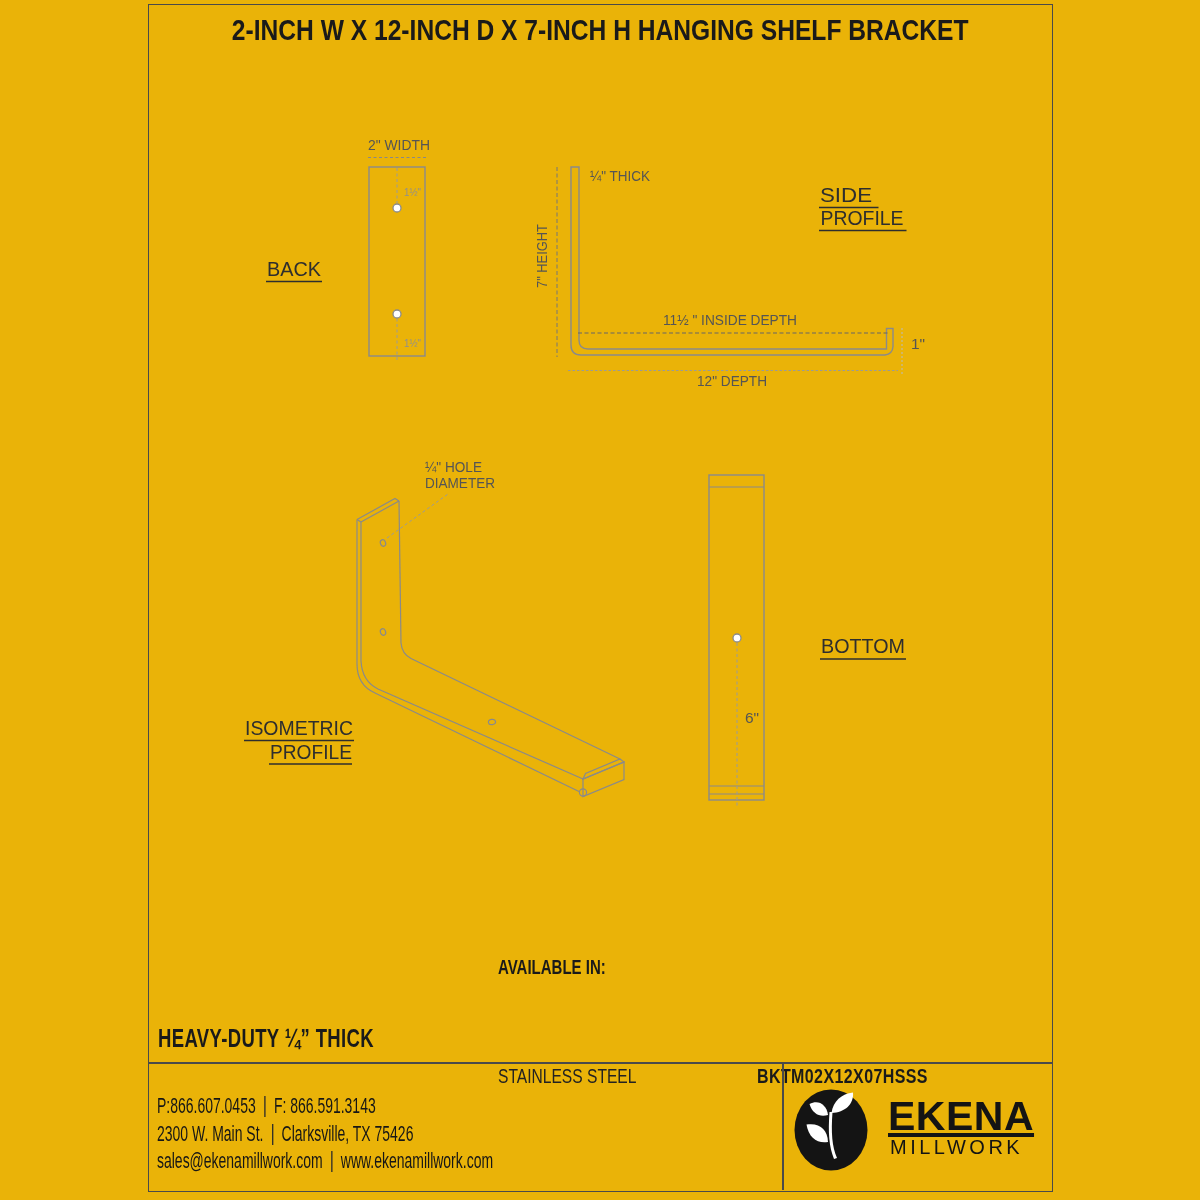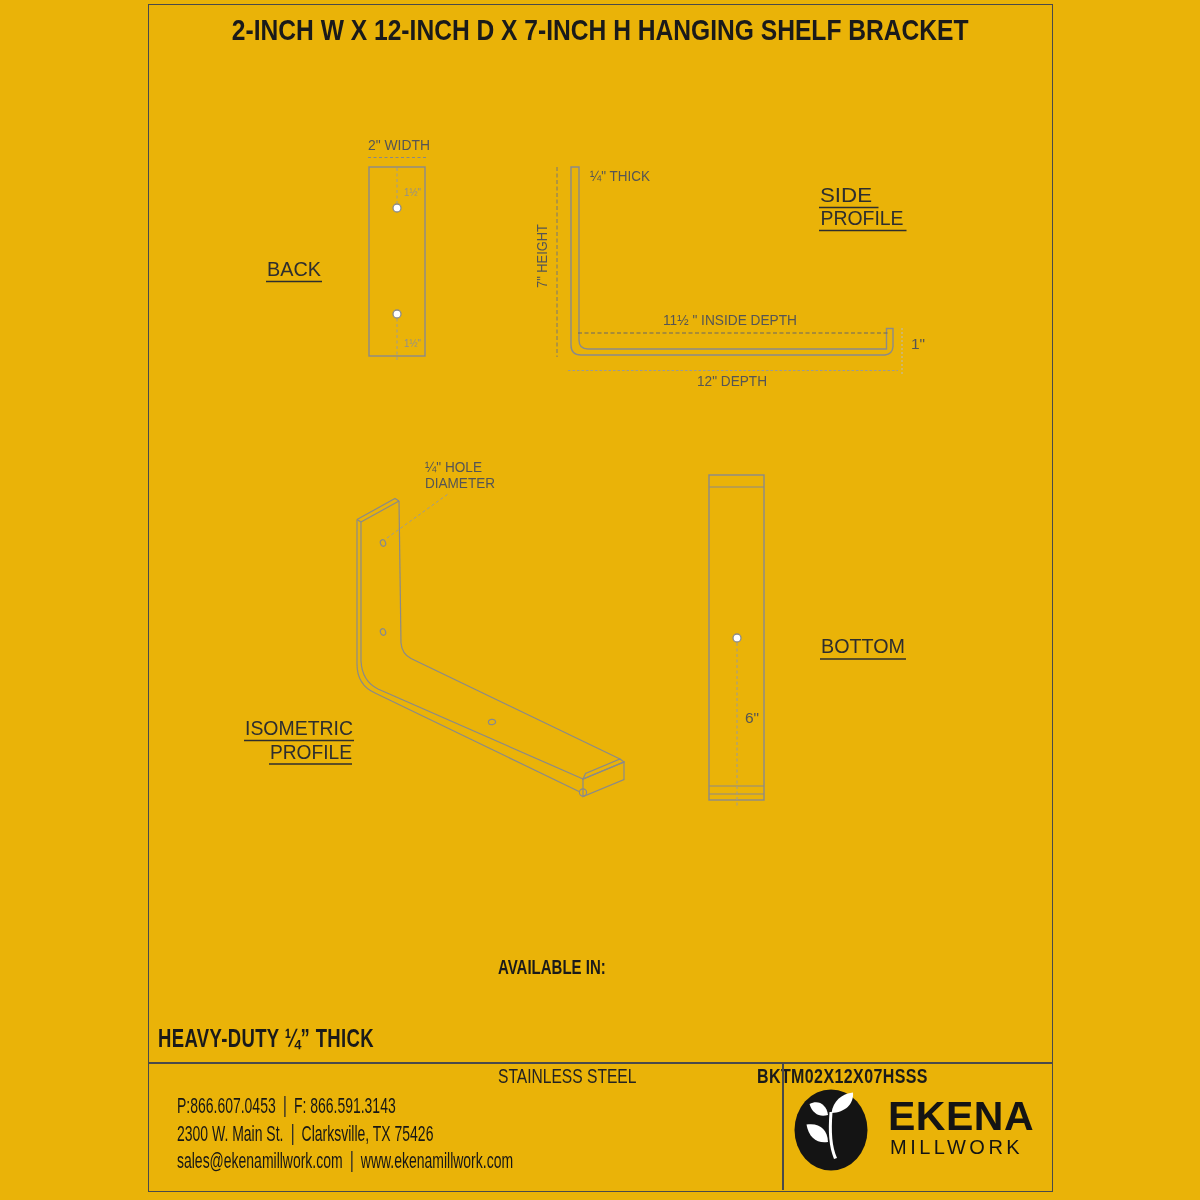--- a/index.html
+++ b/index.html
@@ -16,27 +16,27 @@
   .avail-row{position:absolute;left:498px;height:22px;width:560px;}
   .avail-row .mat{position:absolute;left:0;top:0;font-size:20px;white-space:nowrap;
                   transform:scaleX(0.78);transform-origin:left top;color:#222;}
   .avail-row .sku{position:absolute;left:259px;top:0;font-size:20px;font-weight:700;white-space:nowrap;
                   transform:scaleX(0.80);transform-origin:left top;letter-spacing:0.5px;}
   .heavy{position:absolute;left:158px;top:1024px;font-size:25px;font-weight:700;white-space:nowrap;
          transform:scaleX(0.74);transform-origin:left top;letter-spacing:0.5px;}
   
   .rule-h{position:absolute;left:148px;top:1062px;width:904px;height:1.5px;background:#4a4a4a;}
   .rule-v{position:absolute;left:782px;top:1062px;width:1.5px;height:128px;background:#4a4a4a;}
-  .contact{position:absolute;left:157px;top:1094px;margin-left:20px;}
+  .contact{position:absolute;left:157px;top:1094px;}
   .contact .line{height:27.5px;font-size:21.5px;white-space:nowrap;color:#161616;
                  transform:scaleX(0.65);transform-origin:left top;}
   .contact .sep{display:inline-block;width:2px;height:21px;background:#2b2b2b;
                 margin:0 13px;vertical-align:-4px;}
   .logo-text-main{position:absolute;left:888px;top:1093px;font-size:41px;font-weight:700;
-                  white-space:nowrap;letter-spacing:0.5px;color:#141414;}
+                  white-space:nowrap;letter-spacing:0.5px;color:#141414;text-decoration:underline;}
   .logo-text-sub{position:absolute;left:890px;top:1136px;font-size:20px;white-space:nowrap;
                  letter-spacing:3.5px;color:#141414;}
   .logo-mark{position:absolute;left:794px;top:1089px;}
   svg text{font-family:"Liberation Sans",sans-serif;}
 </style>
 </head>
 <body>
 
 <div class="page">
   <div class="frame"></div>

